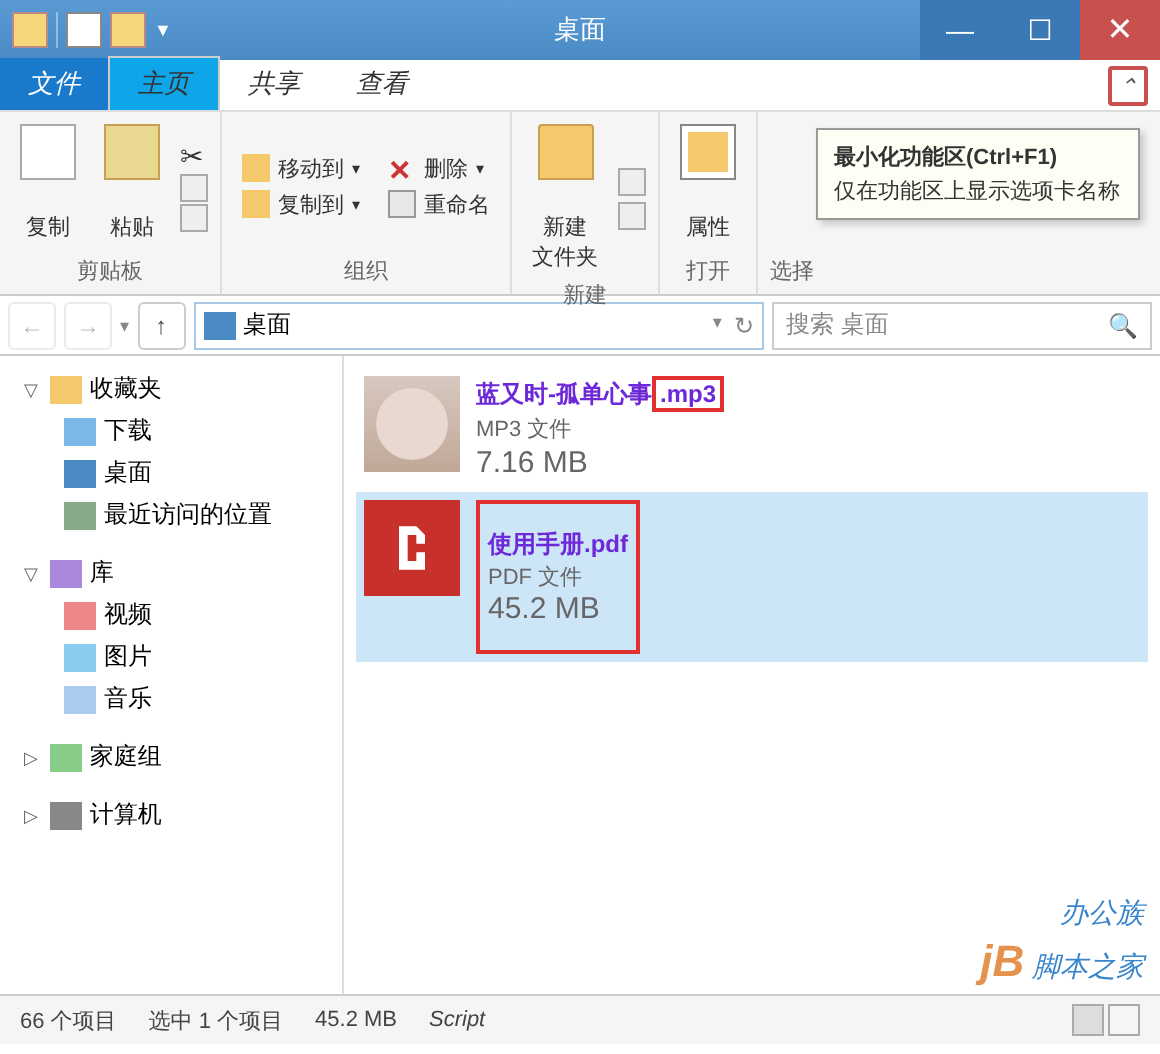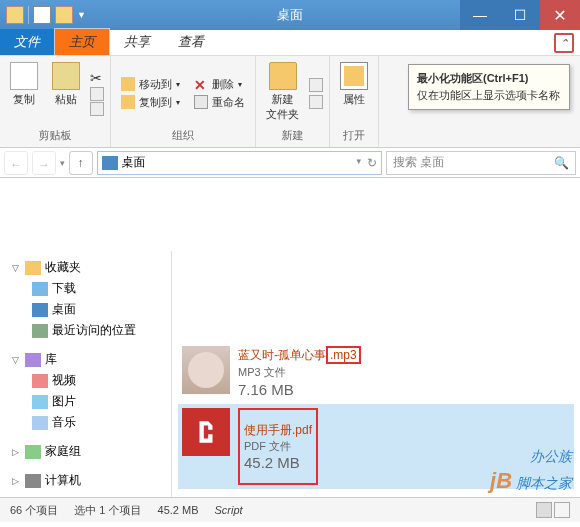--- a/index.html
+++ b/index.html
@@ -12,28 +12,28 @@
 .titlebar .title { position: absolute; left: 50%; transform: translateX(-50%); font-size: 13px; }
 .winbtns { margin-left: auto; display: flex; }
 .winbtn { width: 40px; height: 30px; display: flex; align-items: center; justify-content: center; font-size: 14px; }
 .winbtn.min { background: #3a79b5; color: #fff; }
 .winbtn.max { background: #3a79b5; color: #fff; }
 .winbtn.close { background: #c8504f; color: #fff; font-size: 16px; }
 
 .tabbar { height: 26px; background: #fff; border-bottom: 1px solid #ddd; display: flex; align-items: flex-end; position: relative; font-style: italic; }
 .tab { padding: 4px 14px; font-size: 13px; color: #333; cursor: pointer; }
 .tab.file { background: #1979ca; color: #fff; }
-.tab.active { background: #f97316; border: 1px solid #ccc; border-bottom: none; }
+.tab.active { background: #0ea5e9; border: 1px solid #ccc; border-bottom: none; }
 .ribbon-toggle { position: absolute; right: 6px; top: 3px; width: 20px; height: 20px; border: 2px solid #c8504f; border-radius: 2px; display: flex; align-items: center; justify-content: center; font-size: 11px; color: #555; }
 
 .ribbon { height: 92px; background: #f5f5f5; border-bottom: 1px solid #ccc; display: flex; font-size: 11px; color: #333; position: relative; }
 .rgroup { padding: 4px 6px; border-right: 1px solid #ddd; display: flex; flex-direction: column; justify-content: space-between; }
 .rgroup-label { text-align: center; font-size: 11px; color: #666; padding-top: 2px; }
 .rgroup-content { display: flex; gap: 6px; flex: 1; }
-.big-btn { display: flex; flex-direction: column; align-items: center; gap: 2px; padding: 2px 4px; cursor: pointer; }
+.big-btn { display: flex; flex-direction: column; align-items: center; gap: 16px; padding: 2px 4px; cursor: pointer; }
 .big-icon { width: 28px; height: 28px; background: #f0d080; border: 1px solid #c9a050; }
 .big-icon.paste { background: #e8d890; }
 .big-icon.folder { background: #f5c96b; border-radius: 2px 2px 0 0; }
 .big-icon.props { background: #fff; border: 1px solid #888; position: relative; }
 .big-icon.props::after { content:""; position:absolute; inset:3px; background:#f5c96b; }
 .vstack { display: flex; flex-direction: column; gap: 1px; }
 .small-btn { display: flex; align-items: center; gap: 4px; padding: 1px 4px; cursor: pointer; white-space: nowrap; }
 .small-icon { width: 14px; height: 14px; display: inline-block; }
 .small-icon.move { background: #f5c96b; }
 .small-icon.copy { background: #f5c96b; }
@@ -42,21 +42,21 @@
 .tooltip { position: absolute; right: 10px; top: 8px; background: #fffef5; border: 1px solid #999; padding: 6px 8px; font-size: 11px; width: 162px; box-shadow: 2px 2px 4px rgba(0,0,0,.2); z-index: 10; }
 .tooltip-title { font-weight: bold; margin-bottom: 2px; }
 
 .navbar { height: 30px; border-bottom: 1px solid #ccc; display: flex; align-items: center; padding: 0 4px; gap: 4px; background: #fff; }
 .navbtn { width: 24px; height: 24px; border: 1px solid #ccc; border-radius: 3px; display: flex; align-items: center; justify-content: center; font-size: 12px; color: #555; cursor: pointer; }
 .navbtn.disabled { opacity: .4; cursor: default; }
 .addrbar { flex: 1; height: 24px; border: 1px solid #a6c8e6; display: flex; align-items: center; padding: 0 4px; gap: 4px; font-size: 12px; }
 .addr-icon { width: 16px; height: 14px; background: #4a8ac5; }
 .searchbox { width: 190px; height: 24px; border: 1px solid #ccc; display: flex; align-items: center; padding: 0 6px; font-size: 12px; color: #888; gap: 4px; }
 
-.body { display: flex; height: 320px; border-bottom: 1px solid #ccc; align-items: flex-end; }
+.body { display: flex; height: 320px; border-bottom: 1px solid #ccc; }
 .navpane { width: 172px; border-right: 1px solid #ddd; padding: 6px 4px; font-size: 12px; overflow: hidden; }
 .tree-item { display: flex; align-items: center; gap: 4px; padding: 2px 2px 2px 8px; cursor: pointer; white-space: nowrap; }
 .tree-item.child { padding-left: 28px; }
 .tree-item.expand::before { content: "▷"; font-size: 9px; color: #666; margin-right: 2px; }
 .tree-item.expanded::before { content: "▽"; }
 .tree-icon { width: 16px; height: 14px; display: inline-block; }
 .tree-icon.fav { background: #f5c96b; }
 .tree-icon.dl { background: #7ab8e6; }
 .tree-icon.desk { background: #4a8ac5; }
 .tree-icon.recent { background: #8a8; }
@@ -69,21 +69,21 @@
 .tree-icon.comp { background: #888; }
 
 .filepane { flex: 1; padding: 6px; font-size: 12px; }
 .fileitem { display: flex; gap: 8px; padding: 4px; margin-bottom: 2px; cursor: pointer; }
 .fileitem.selected { background: #cde6f7; }
 .thumb { width: 48px; height: 48px; background: #eee; flex-shrink: 0; }
 .thumb.mp3 { background: linear-gradient(#d8c8c0,#c0a898); position: relative; }
 .thumb.mp3::after { content:""; position:absolute; inset:6px; background:#e8d8d0; border-radius:50%; }
 .thumb.pdf { background: #c8302b; color: #fff; display: flex; align-items: center; justify-content: center; font-size: 24px; font-weight: bold; }
 .fileinfo { display: flex; flex-direction: column; gap: 1px; }
-.filename { color: #c2410c; }
+.filename { color: #6d28d9; font-weight: bold; }
 .filetype { color: #666; font-size: 11px; }
 .filesize { color: #666; font-size: 15px; }
 .redbox { border: 2px solid #e03030; padding: 0 2px; display: inline-block; }
 
 .statusbar { height: 24px; background: #f5f5f5; display: flex; align-items: center; padding: 0 10px; font-size: 11px; color: #444; gap: 16px; }
 
 .watermark { position: absolute; right: 8px; bottom: 30px; font-size: 14px; color: #1570c4; opacity: .85; pointer-events: none; text-align: right; line-height: 1.4; font-style: italic; }
 .watermark .big { font-size: 22px; font-weight: bold; color: #e08030; }
 .cursor { position: absolute; right: 36px; top: 62px; font-size: 14px; pointer-events: none; }
 </style>
@@ -183,20 +183,24 @@
   <div class="rgroup">
     <div class="rgroup-content">
       <div class="big-btn">
         <div class="big-icon props"></div>
         <span>属性</span>
       </div>
     </div>
     <div class="rgroup-label">打开</div>
   </div>
 
+  <div class="rgroup" style="border-right:none">
+    <div class="rgroup-content"></div>
+    <div class="rgroup-label">选择</div>
+  </div>
 
   <div class="tooltip">
     <div class="tooltip-title">最小化功能区(Ctrl+F1)</div>
     <div>仅在功能区上显示选项卡名称</div>
   </div>
 </div>
 
 <div class="navbar">
   <div class="navbtn disabled">←</div>
   <div class="navbtn disabled">→</div>

